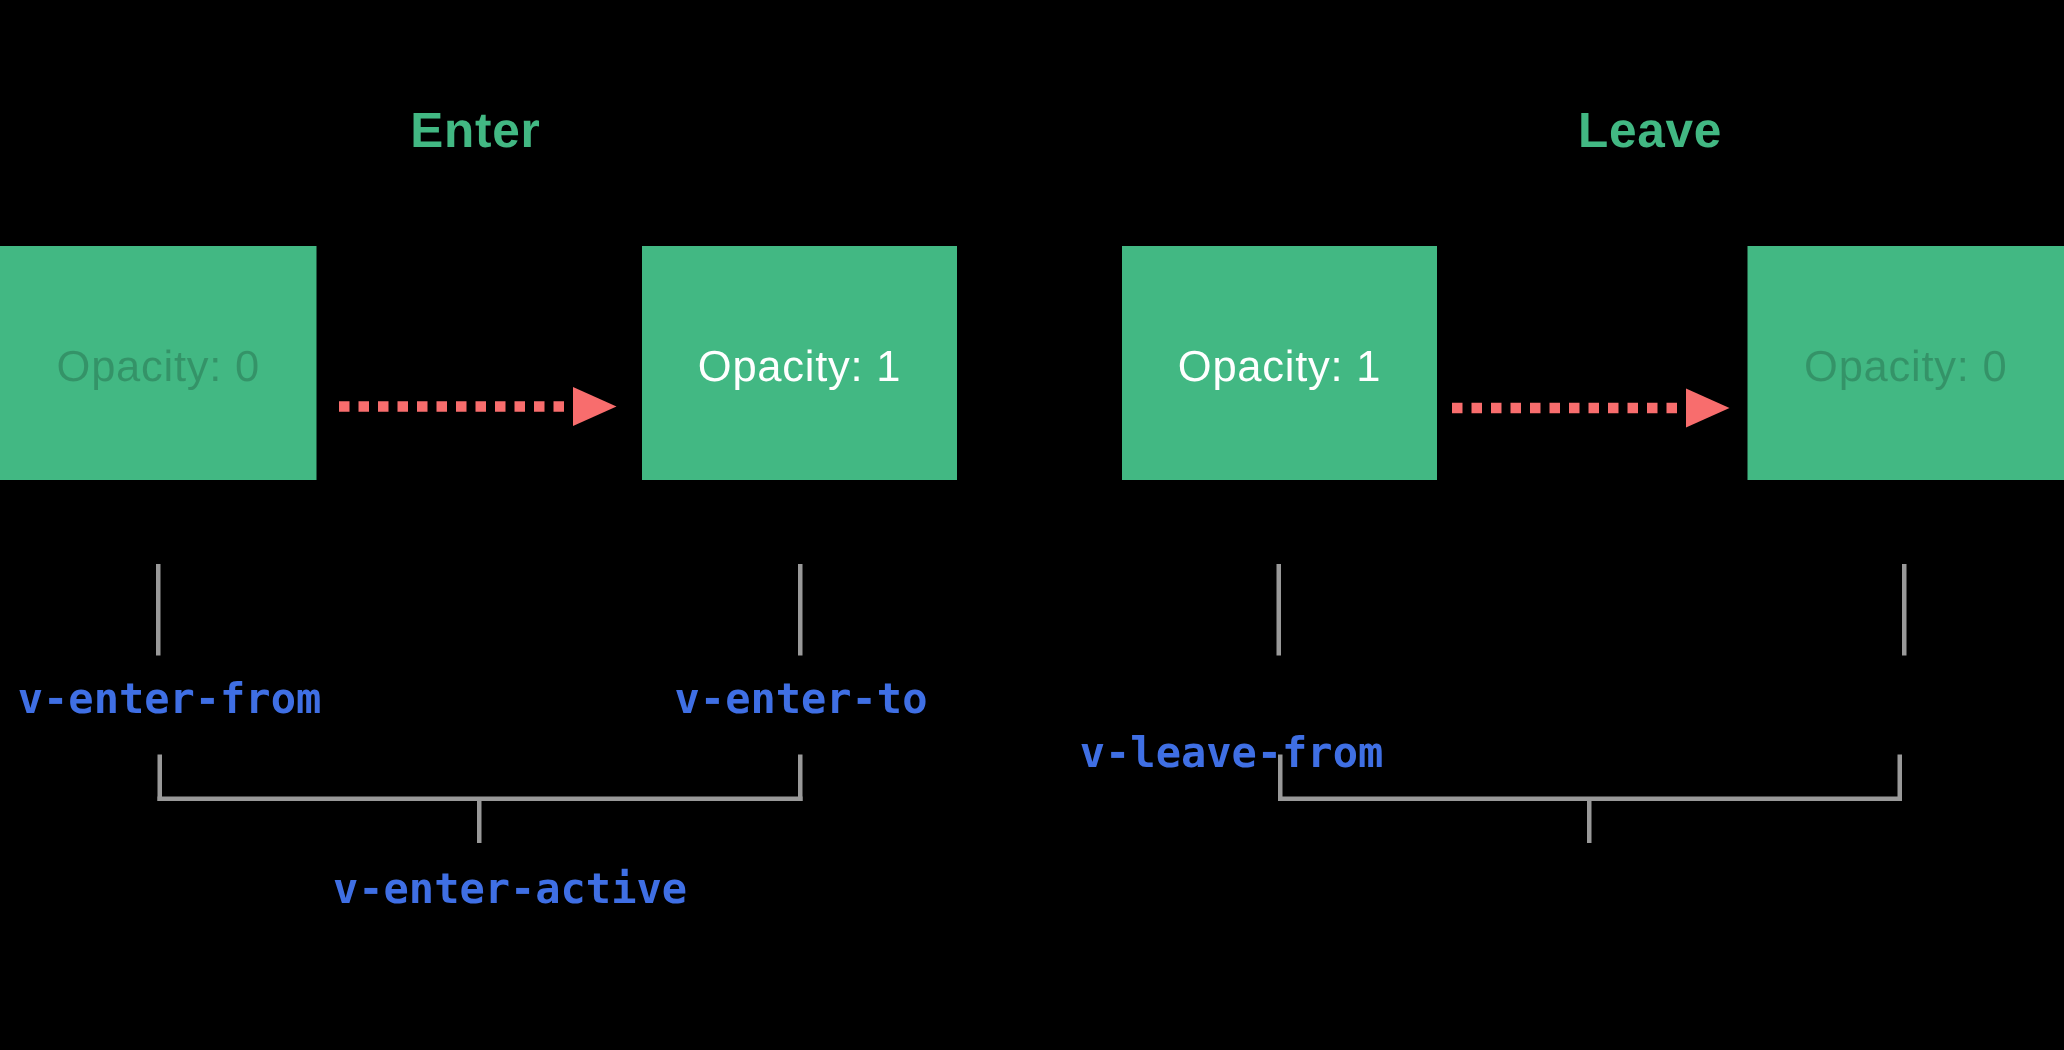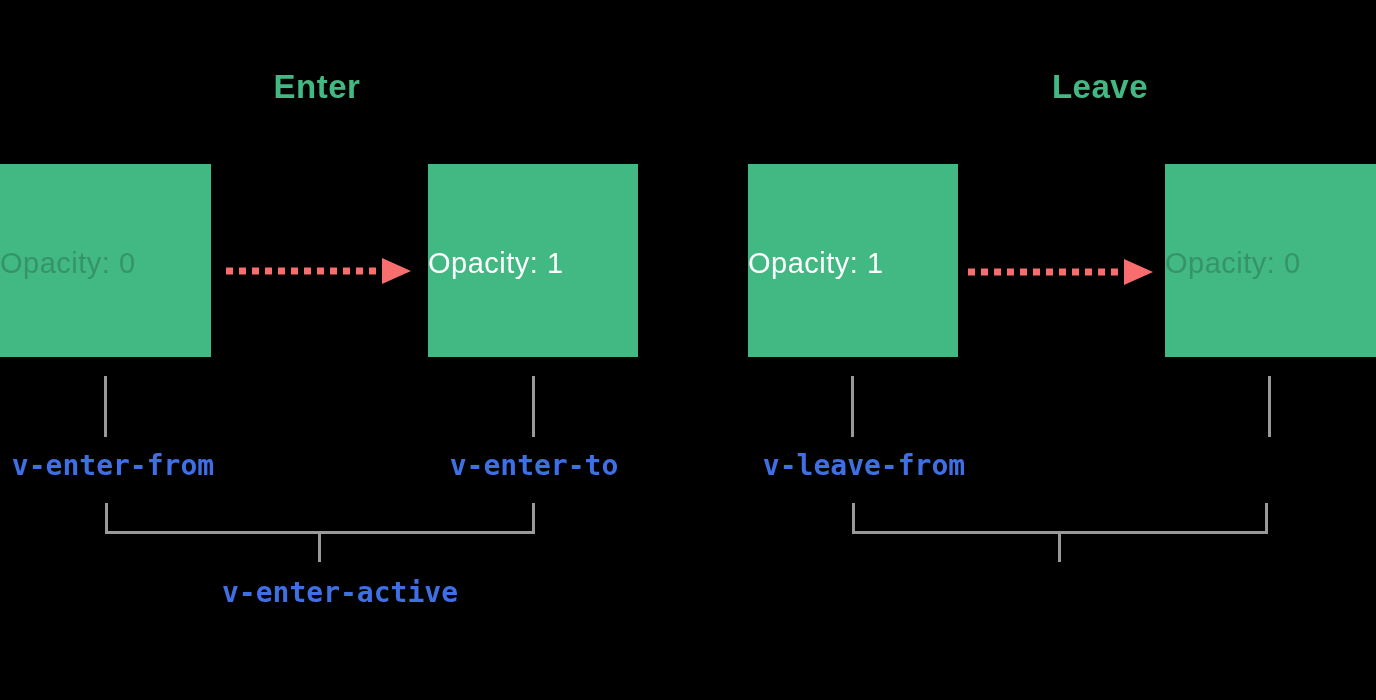--- a/index.html
+++ b/index.html
@@ -26,23 +26,23 @@
     font-size: 33px; font-weight: bold; letter-spacing: 0.5px;
     line-height: 34px;
     color: var(--green);
     white-space: nowrap;
   }
   #title-enter { left: 317px; }
   #title-leave { left: 1100px; }
 
   .box {
     position: absolute; top: 164px;
-    width: 210px; height: 193px;
+    width: 210px; height: 156px;
     background: var(--green);
-    display: flex; align-items: center; 
+    display: flex; align-items: center; justify-content: center;
     font-size: 29px; letter-spacing: 0.5px;
     padding-top: 0;
   }
   .box span { position: relative; top: 3px; white-space: nowrap; }
   .box.faded { color: var(--box-text-faded); }
   .box.solid { color: var(--box-text-white); }
   #box-enter-from { left: 0; width: 211px; }
   #box-enter-to   { left: 428px; }
   #box-leave-from { left: 748px; }
   #box-leave-to   { left: 1165px; width: 211px; }
@@ -65,21 +65,21 @@
     position: absolute; top: 449px;
     transform: translateX(-50%);
     font-family: "DejaVu Sans Mono", "Liberation Mono", monospace;
     font-weight: bold;
     font-size: 28px; line-height: 34px;
     color: var(--label-blue);
     white-space: nowrap;
   }
   #label-enter-from { left: 113px; }
   #label-enter-to   { left: 534px; }
-  #label-leave-from { left: 864px; }
+  #label-leave-from { left: 821px; margin-top: 36px; }
   #label-leave-to   { left: 1274px; }
 
   .bracket {
     position: absolute; top: 503px;
     height: 31px;
     box-sizing: border-box;
     border-left: 3px solid var(--line-gray);
     border-right: 3px solid var(--line-gray);
     border-bottom: 3px solid var(--line-gray);
   }

